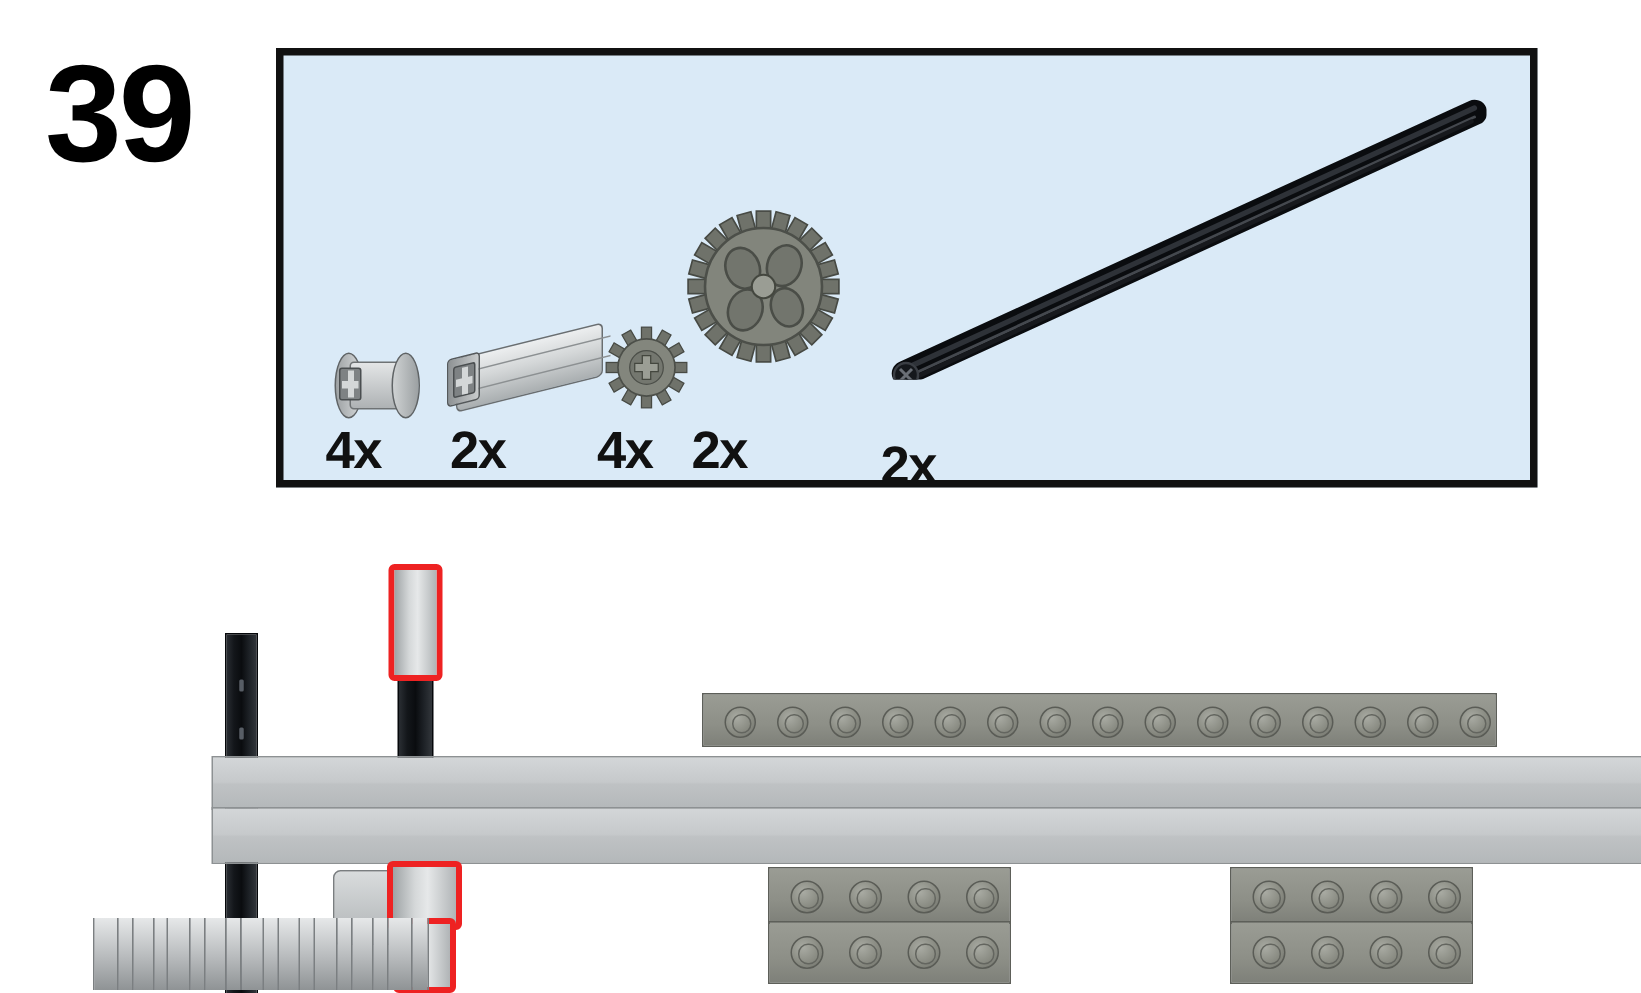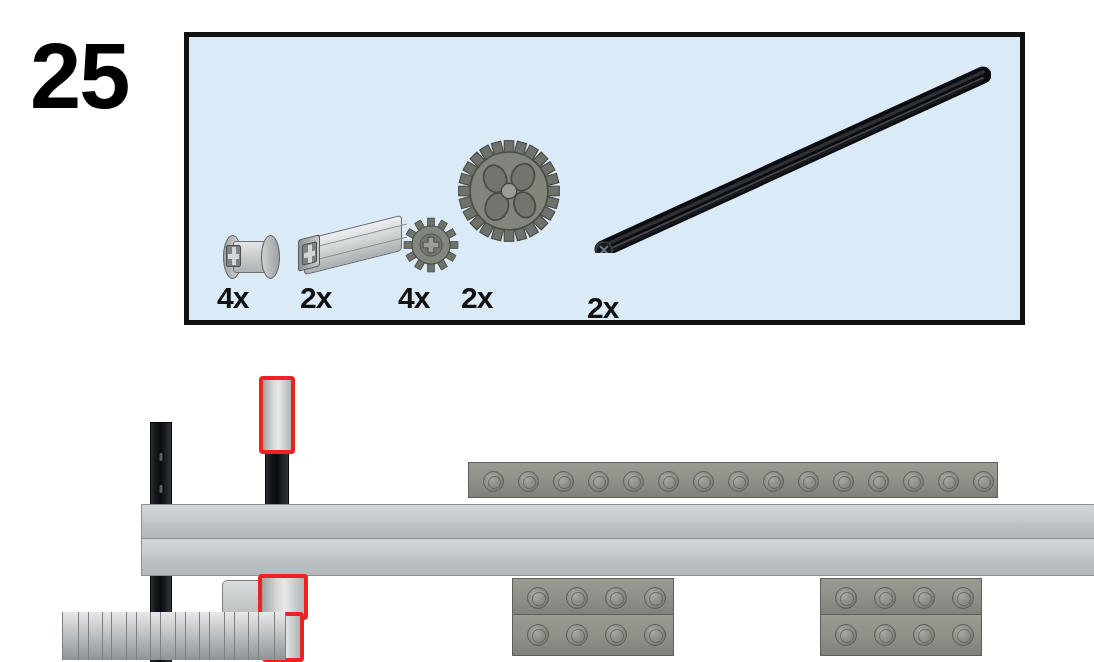--- a/index.html
+++ b/index.html
@@ -18,21 +18,21 @@
   #parts-box{
     position:absolute; left:184px; top:32px;
     width:841px; height:293px;
     background:#daeaf7;
     border:5px solid #111111;
     box-sizing:border-box;
   }
 
   .part-cell{position:absolute;}
   .qty{
-    position:absolute; font-size:30px; font-weight:bold; color:#111;
+    position:absolute; font-size:35px; font-weight:bold; color:#111;
     font-family:"Liberation Sans",sans-serif; letter-spacing:-1px;
   }
 
   
   .bushing{position:absolute;left:22px;top:24px;width:58px;height:46px;}
   .bush-body{position:absolute;left:12px;top:8px;width:34px;height:30px;
     background:linear-gradient(180deg,#e3e5e6,#aeb2b4);
     border:1.5px solid #6e7274;border-radius:3px;}
   .bush-cap{position:absolute;width:17px;height:42px;border-radius:50%/50%;
     border:1.5px solid #5f6365;}
@@ -101,21 +101,21 @@
   .hgear-col{position:absolute;top:0;bottom:0;
     background:linear-gradient(180deg,#e6e8e9,#b7babc 55%,#8f9395);
     border-left:1px solid #7b7f81;border-right:1px solid #7b7f81;}
   .roundpiece{position:absolute;
     background:linear-gradient(180deg,#d9dcdd,#aeb2b4);
     border:1px solid #7a7e80;border-radius:5px;}
 </style>
 </head>
 <body>
 
-<div id="step-number">25</div>
+<div id="step-number">39</div>
 
 <div id="parts-box">
 
   <div class="part-cell" style="left:10px;top:172px;width:110px;height:110px;">
     <div class="bushing">
       <div class="bush-cap l"></div>
       <div class="bush-body"></div>
       <div class="bush-cap r"></div>
       <div class="xhole"></div>
     </div>

